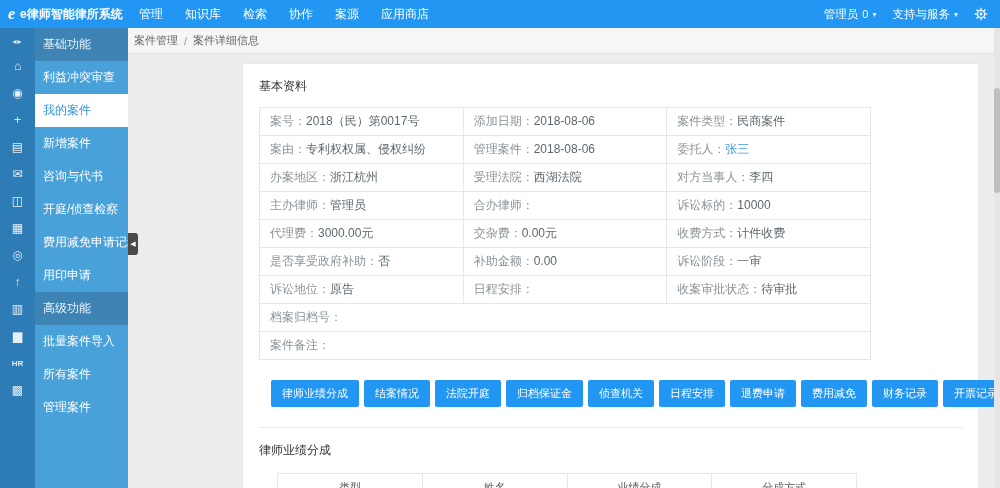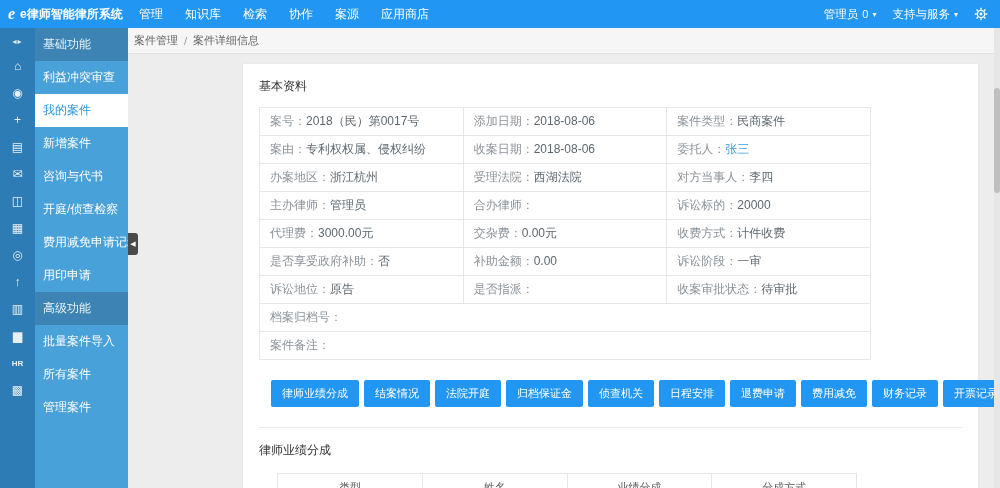--- a/index.html
+++ b/index.html
@@ -160,46 +160,46 @@
 
           <table class="info-table">
             <tbody>
                 <tr>
               <td><span class="lbl">案号：</span><span class="val">2018（民）第0017号</span></td>
               <td><span class="lbl">添加日期：</span><span class="val">2018-08-06</span></td>
               <td><span class="lbl">案件类型：</span><span class="val">民商案件</span></td>
             </tr>
             <tr>
               <td><span class="lbl">案由：</span><span class="val">专利权权属、侵权纠纷</span></td>
-              <td><span class="lbl">收案日期：</span><span class="val">2018-08-06</span></td>
+              <td><span class="lbl">管理案件：</span><span class="val">2018-08-06</span></td>
               <td><span class="lbl">委托人：</span><span class="val link">张三</span></td>
             </tr>
             <tr>
               <td><span class="lbl">办案地区：</span><span class="val">浙江杭州</span></td>
               <td><span class="lbl">受理法院：</span><span class="val">西湖法院</span></td>
               <td><span class="lbl">对方当事人：</span><span class="val">李四</span></td>
             </tr>
             <tr>
               <td><span class="lbl">主办律师：</span><span class="val">管理员</span></td>
               <td><span class="lbl">合办律师：</span><span class="val"></span></td>
-              <td><span class="lbl">诉讼标的：</span><span class="val">20000</span></td>
+              <td><span class="lbl">诉讼标的：</span><span class="val">10000</span></td>
             </tr>
             <tr>
               <td><span class="lbl">代理费：</span><span class="val">3000.00元</span></td>
               <td><span class="lbl">交杂费：</span><span class="val">0.00元</span></td>
               <td><span class="lbl">收费方式：</span><span class="val">计件收费</span></td>
             </tr>
             <tr>
               <td><span class="lbl">是否享受政府补助：</span><span class="val">否</span></td>
               <td><span class="lbl">补助金额：</span><span class="val">0.00</span></td>
               <td><span class="lbl">诉讼阶段：</span><span class="val">一审</span></td>
             </tr>
             <tr>
               <td><span class="lbl">诉讼地位：</span><span class="val">原告</span></td>
-              <td><span class="lbl">是否指派：</span><span class="val"></span></td>
+              <td><span class="lbl">日程安排：</span><span class="val"></span></td>
               <td><span class="lbl">收案审批状态：</span><span class="val">待审批</span></td>
             </tr>
             <tr>
               <td colspan="3"><span class="lbl">档案归档号：</span><span class="val"></span></td>
             </tr>
             <tr>
               <td colspan="3"><span class="lbl">案件备注：</span><span class="val"></span></td>
             </tr>
           </tbody>
             </table>

